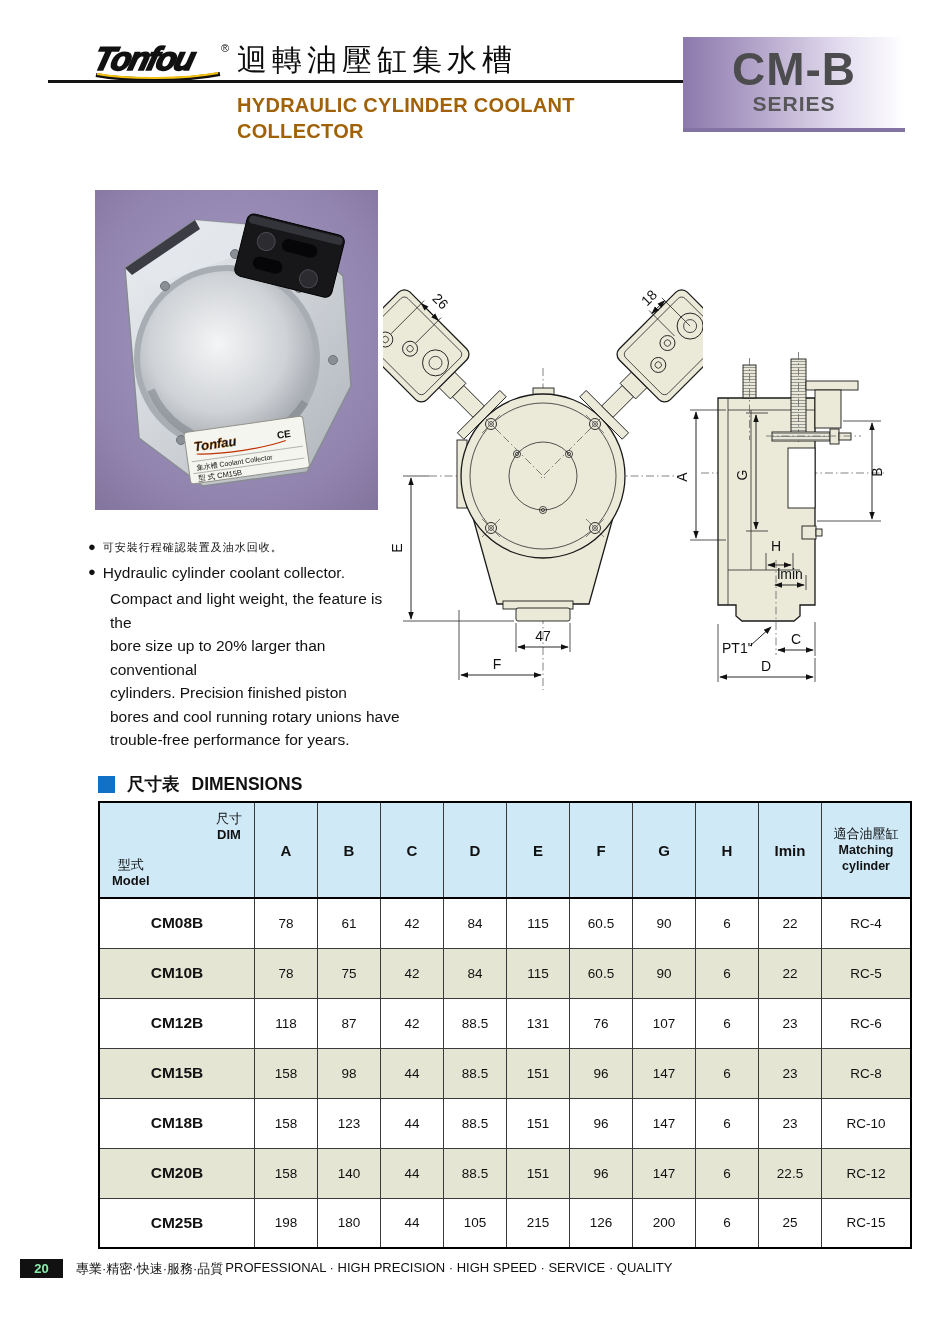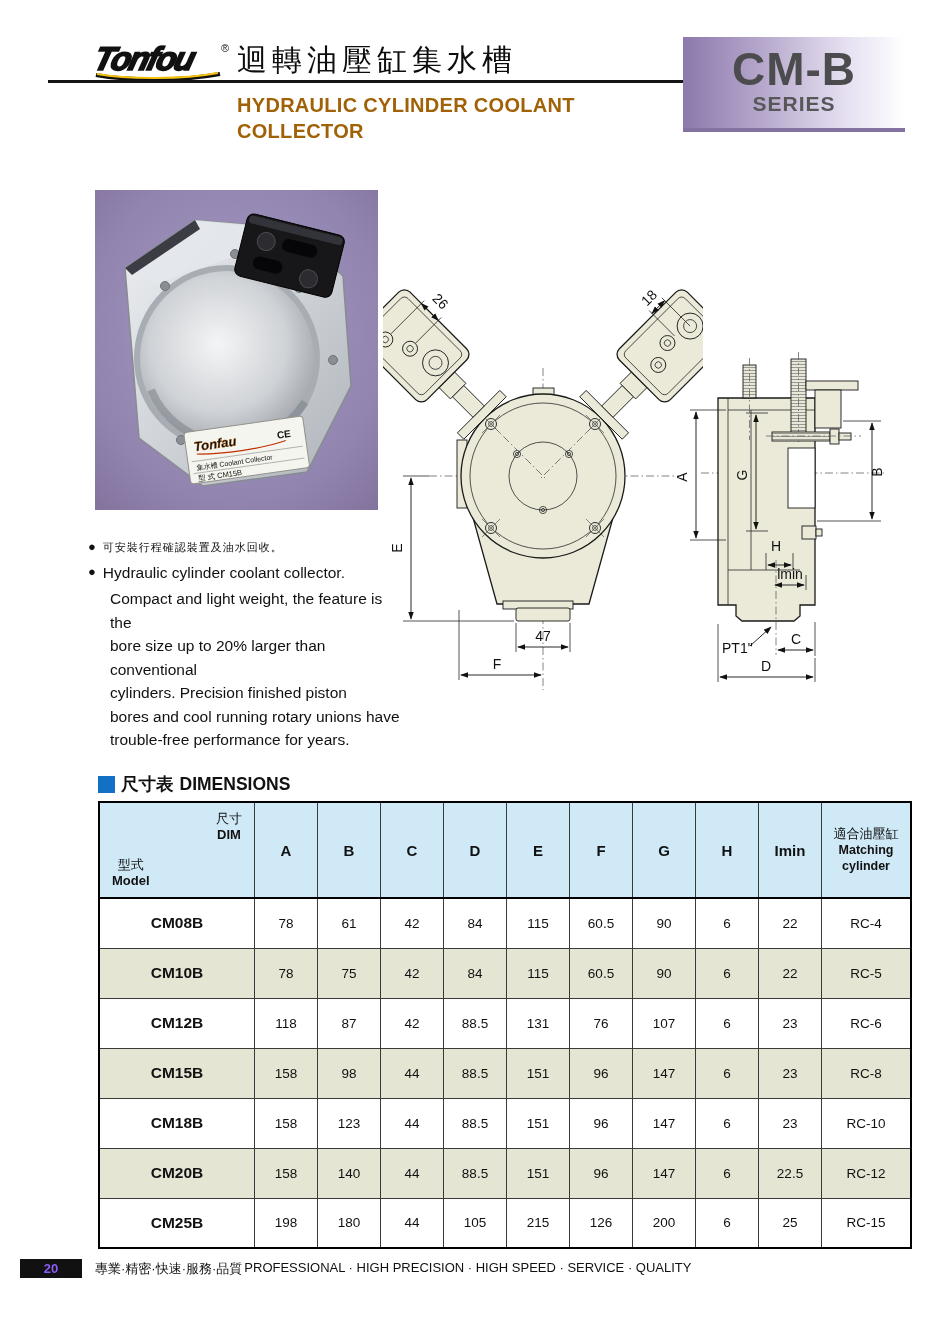--- a/index.html
+++ b/index.html
@@ -34,21 +34,21 @@
   svg text{font-family:"Liberation Sans","DejaVu Sans",sans-serif;fill:#111}
   .part{fill:#ebead9;stroke:#1a1a1a;stroke-width:1.3}
   .part2{fill:#ebead9;stroke:#1a1a1a;stroke-width:0.9}
   .thin{fill:none;stroke:#2a2a2a;stroke-width:0.8}
   .dim{fill:none;stroke:#111;stroke-width:0.9}
   .cl{fill:none;stroke:#666;stroke-width:0.8;stroke-dasharray:8 3 1.5 3}
   .dt{font-size:14px}
 
   
   .table-wrap{position:absolute;left:98px;top:772px;width:766px}
-  .section-title{display:flex;align-items:center;gap:6px;font-weight:bold;font-size:17.5px;margin-bottom:5px}
+  .section-title{display:flex;align-items:center;gap:12px;font-weight:bold;font-size:17.5px;margin-bottom:5px}
   .blue-sq{width:17px;height:17px;background:#1271c4;display:inline-block}
   .dims-table{border-collapse:collapse;width:766px;table-layout:fixed;border:2px solid #000}
   .dims-table th,.dims-table td{border:1px solid #3a3a3a}
   .dims-table thead th{background:#cfe9f7;height:78px;vertical-align:middle}
   .dims-table thead tr{border-bottom:2px solid #000}
   .col-th{font-size:15px;font-weight:bold;width:60px}
   .corner{width:138px;position:relative;padding:8px;
      background-image:linear-gradient(to bottom right,transparent calc(50% - 1px),#3a3a3a calc(50% - 1px) calc(50% + 1px),transparent calc(50% + 1px))}
   .c-dim{position:absolute;top:8px;right:12px;font-size:13px;line-height:16px;text-align:center;font-weight:normal}
   .c-dim .bold,.c-model .bold{display:block;font-weight:bold}
@@ -56,21 +56,21 @@
   .match-th{width:86px;font-size:12.5px;line-height:16px;font-weight:normal}
   .match-th .zh{font-size:13px}
   .match-th .bold{font-weight:bold}
   .dims-table tbody tr{height:50px;background:#fff}
   .dims-table tbody tr.alt{background:#e5e5d4}
   .dims-table tbody th{font-size:15.5px;font-weight:bold;text-align:center}
   .dims-table tbody td{font-size:13.5px;text-align:center}
 
   
   .footer{position:absolute;left:20px;top:1259px;display:flex;align-items:center;gap:13px}
-  .page-num{width:62px;height:19px;background:#111;color:#8b5cf6;font-size:13px;font-weight:bold;
+  .page-num{width:43px;height:19px;background:#111;color:#86efac;font-size:13px;font-weight:bold;
      display:flex;align-items:center;justify-content:center}
   .foot-text{font-size:13px;display:flex;gap:2px;white-space:nowrap}
 </style>
 </head>
 <body>
 
 <div class="page">
 
   <svg class="logo-svg" width="146" height="50" viewBox="0 0 146 50">
     <text transform="translate(4 36) skewX(-14)" font-size="33" font-style="italic" font-weight="bold" fill="#f3c10e" stroke="#111" stroke-width="1.7" paint-order="stroke" letter-spacing="-2">Tonfou</text>

